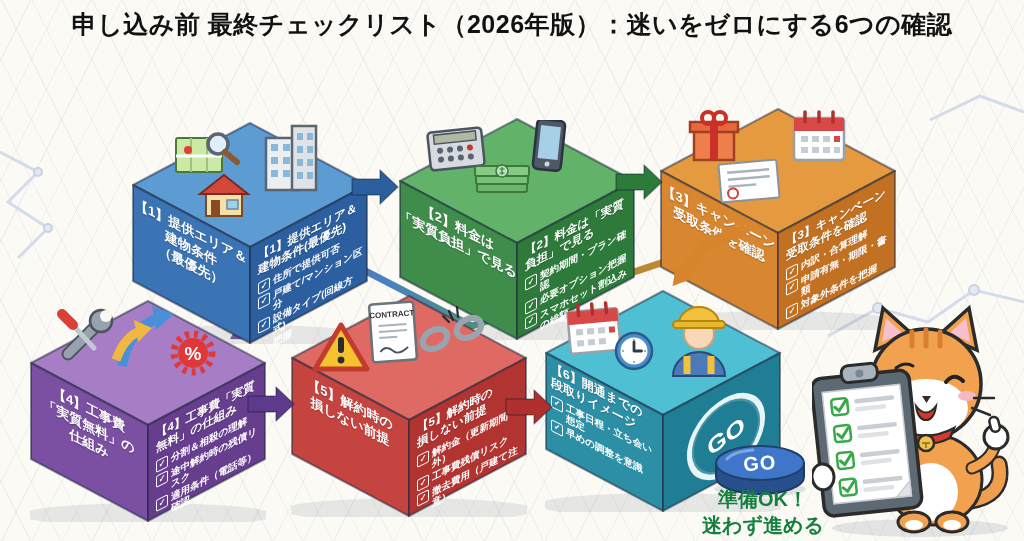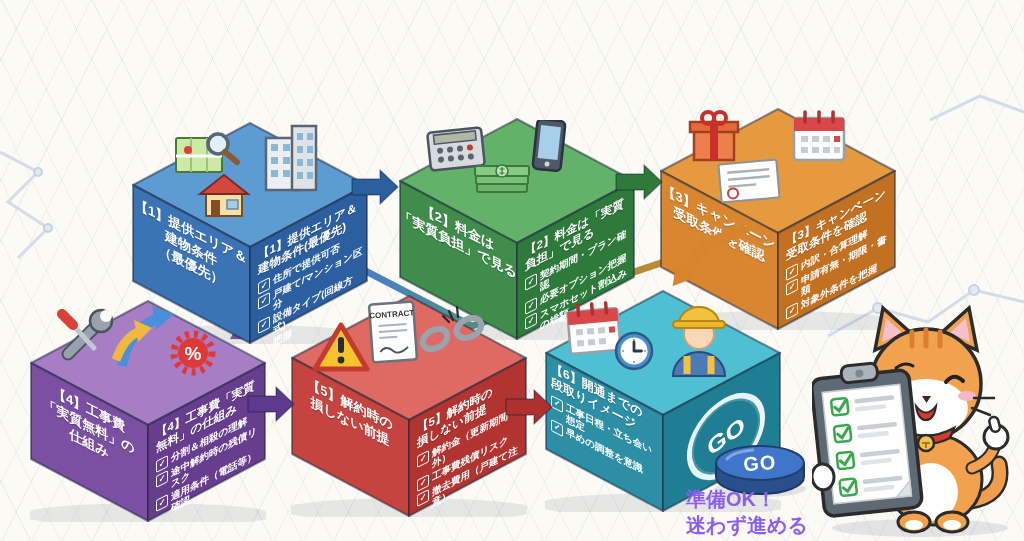--- a/index.html
+++ b/index.html
@@ -43,29 +43,30 @@
   .fl .front{padding:4px 4px 0 6px;}
   .fl .ftitle{font-size:12px;}
   .icons{position:absolute;left:18px;top:2px;pointer-events:none;}
   .go-ring{position:absolute;left:24px;top:13px;width:68px;height:68px;
     border:5px solid #e8f5f7;border-radius:50%;display:flex;align-items:center;
     justify-content:center;font-size:24px;font-weight:800;color:#fff;
     transform:rotate(-12deg);box-shadow:0 0 0 2px rgba(255,255,255,.18) inset;}
   
   #go-button{position:absolute;left:705px;top:425px;z-index:4;cursor:pointer;}
   .ready{position:absolute;left:686px;top:486px;width:154px;z-index:4;
-    font-size:20px;font-weight:800;color:#8b5cf6;text-align:left;
+    font-size:20px;font-weight:800;color:#15803d;text-align:center;
     line-height:1.3;white-space:pre-line;}
   #cat{position:absolute;left:812px;top:296px;z-index:4;pointer-events:none;}
 </style>
 </head>
 <body>
 
 <div id="stage">
 
+  <div class="title">申し込み前 最終チェックリスト（2026年版）：迷いをゼロにする6つの確認</div>
 
   <svg id="bg-deco" width="1024" height="541" viewBox="0 0 1024 541">
     <defs>
       <linearGradient id="wrapg" gradientUnits="userSpaceOnUse" x1="688" y1="254" x2="246" y2="330">
         <stop offset="0" stop-color="#d8842c"></stop>
           <stop offset="0.38" stop-color="#5a9e5a"></stop>
         <stop offset="0.68" stop-color="#4a80c0"></stop>
           <stop offset="1" stop-color="#7a52a8"></stop>
       </linearGradient>
     </defs>

